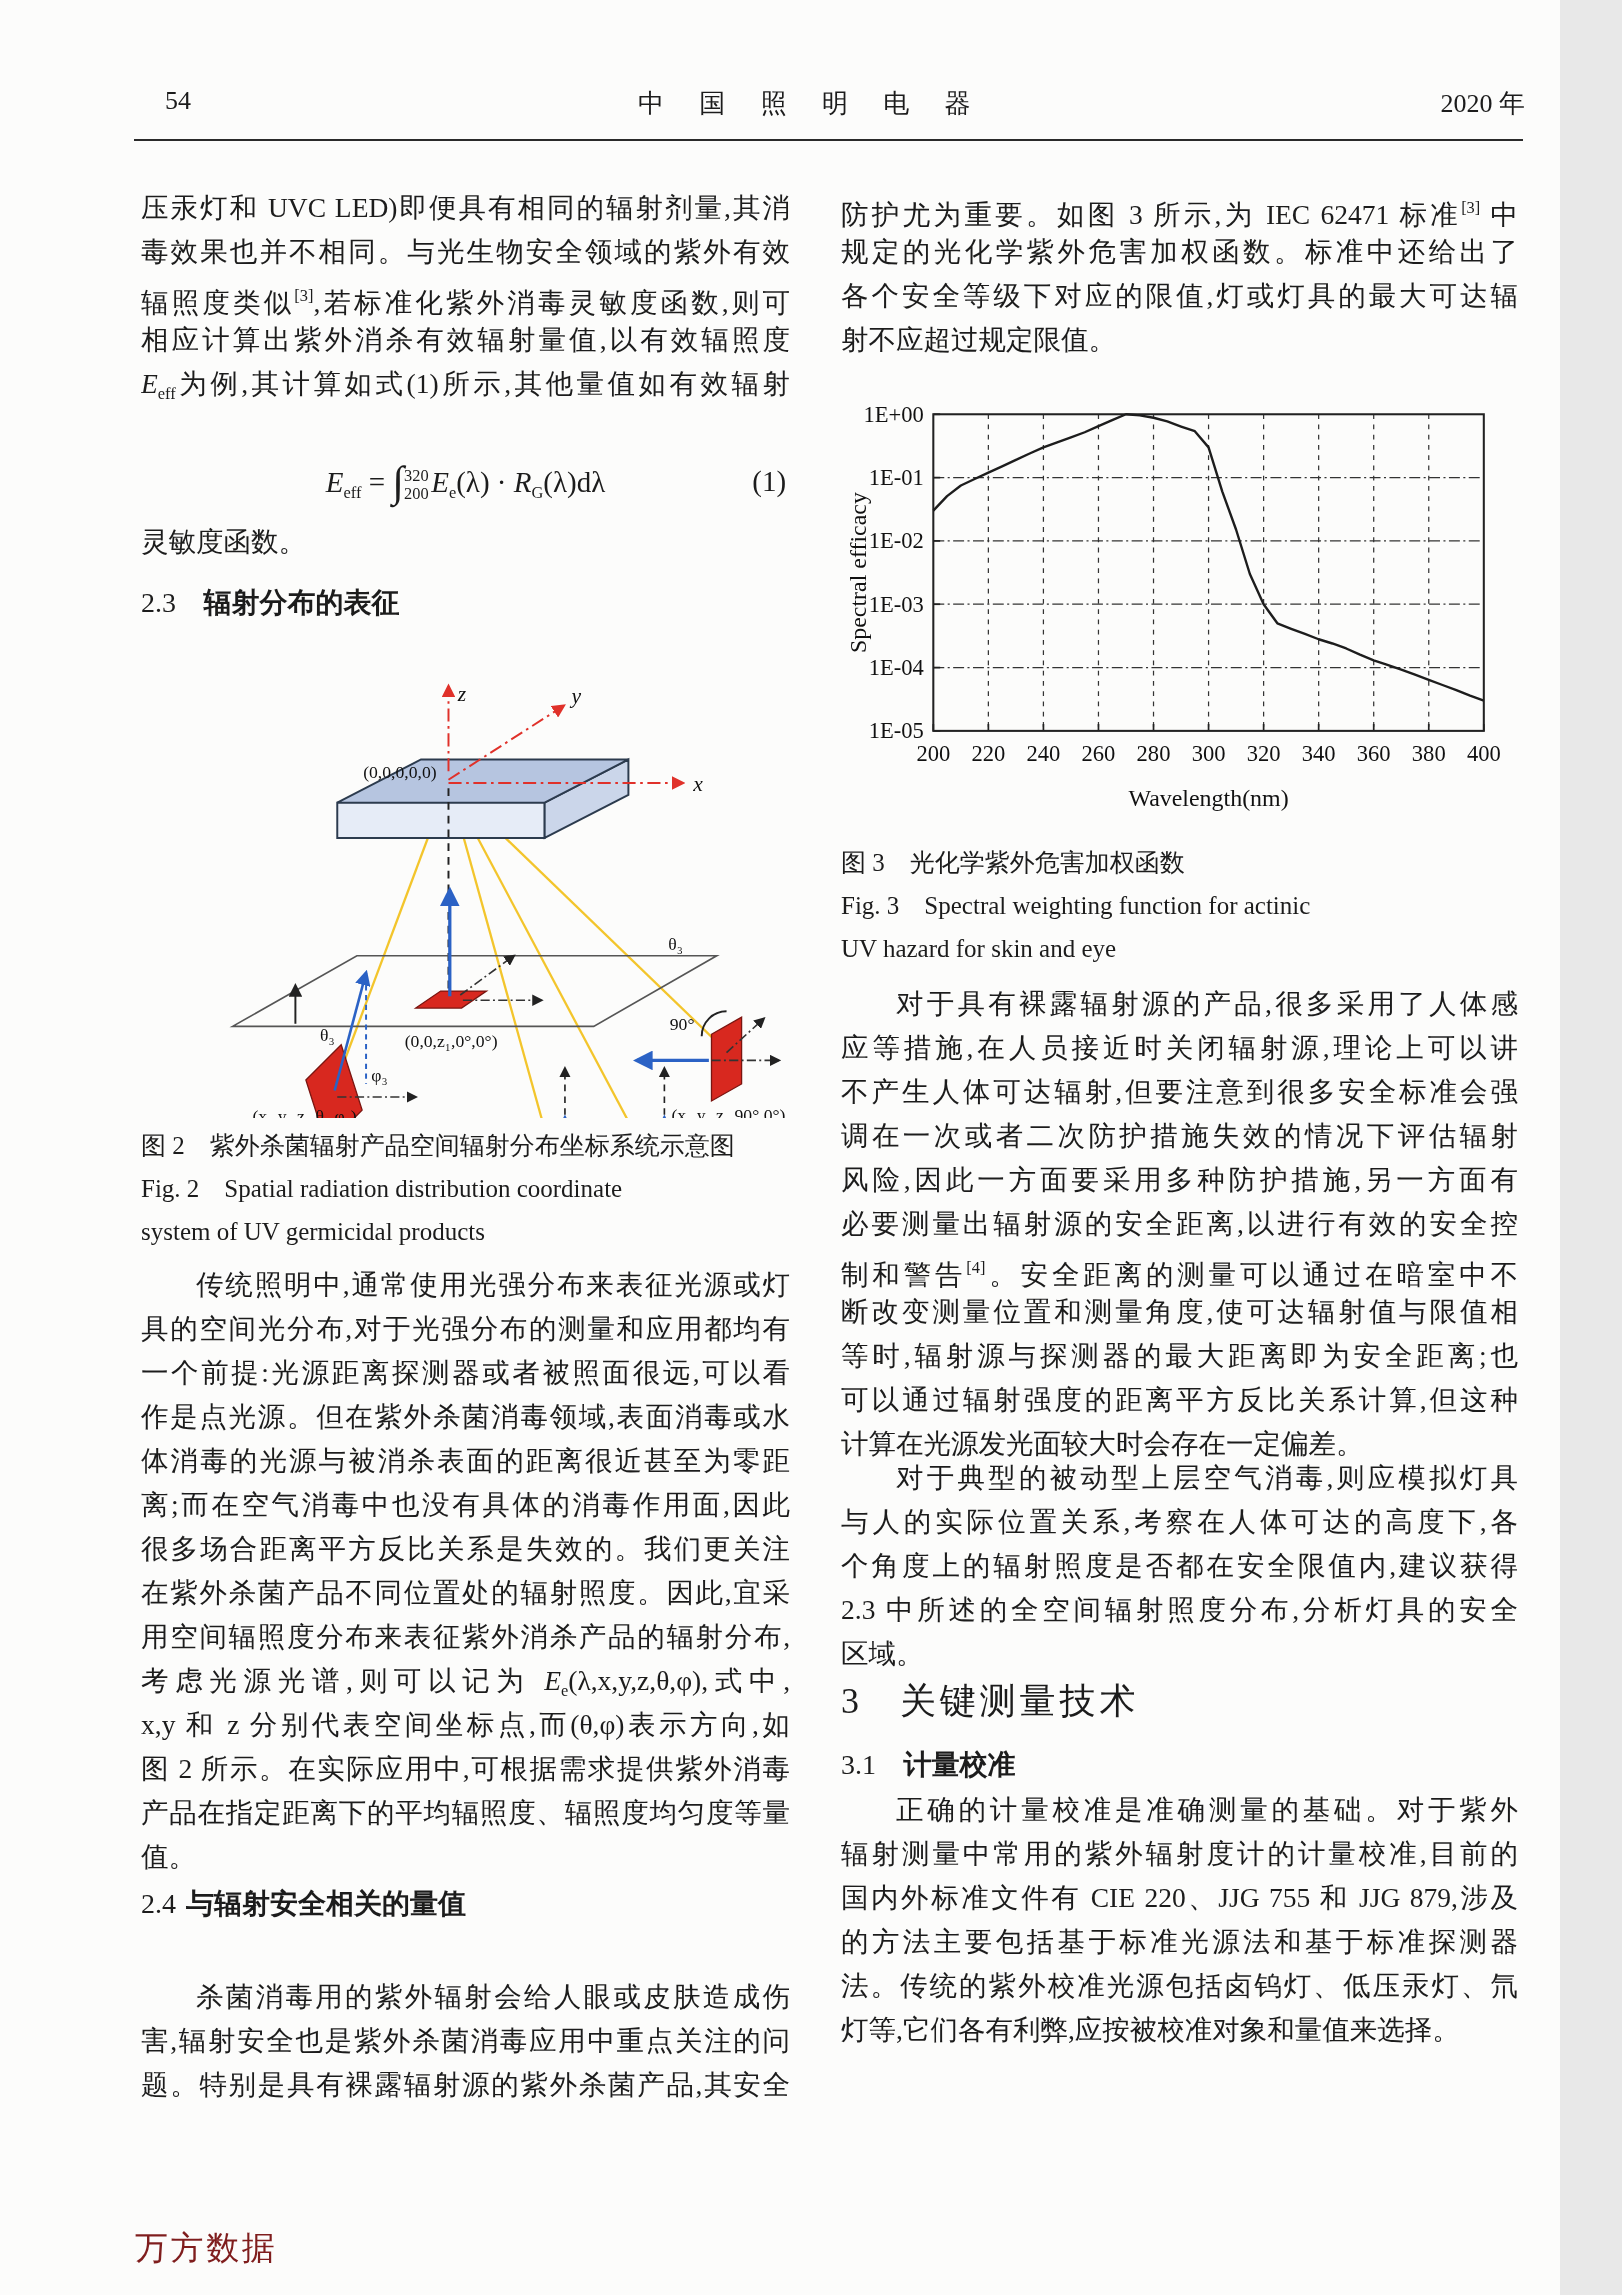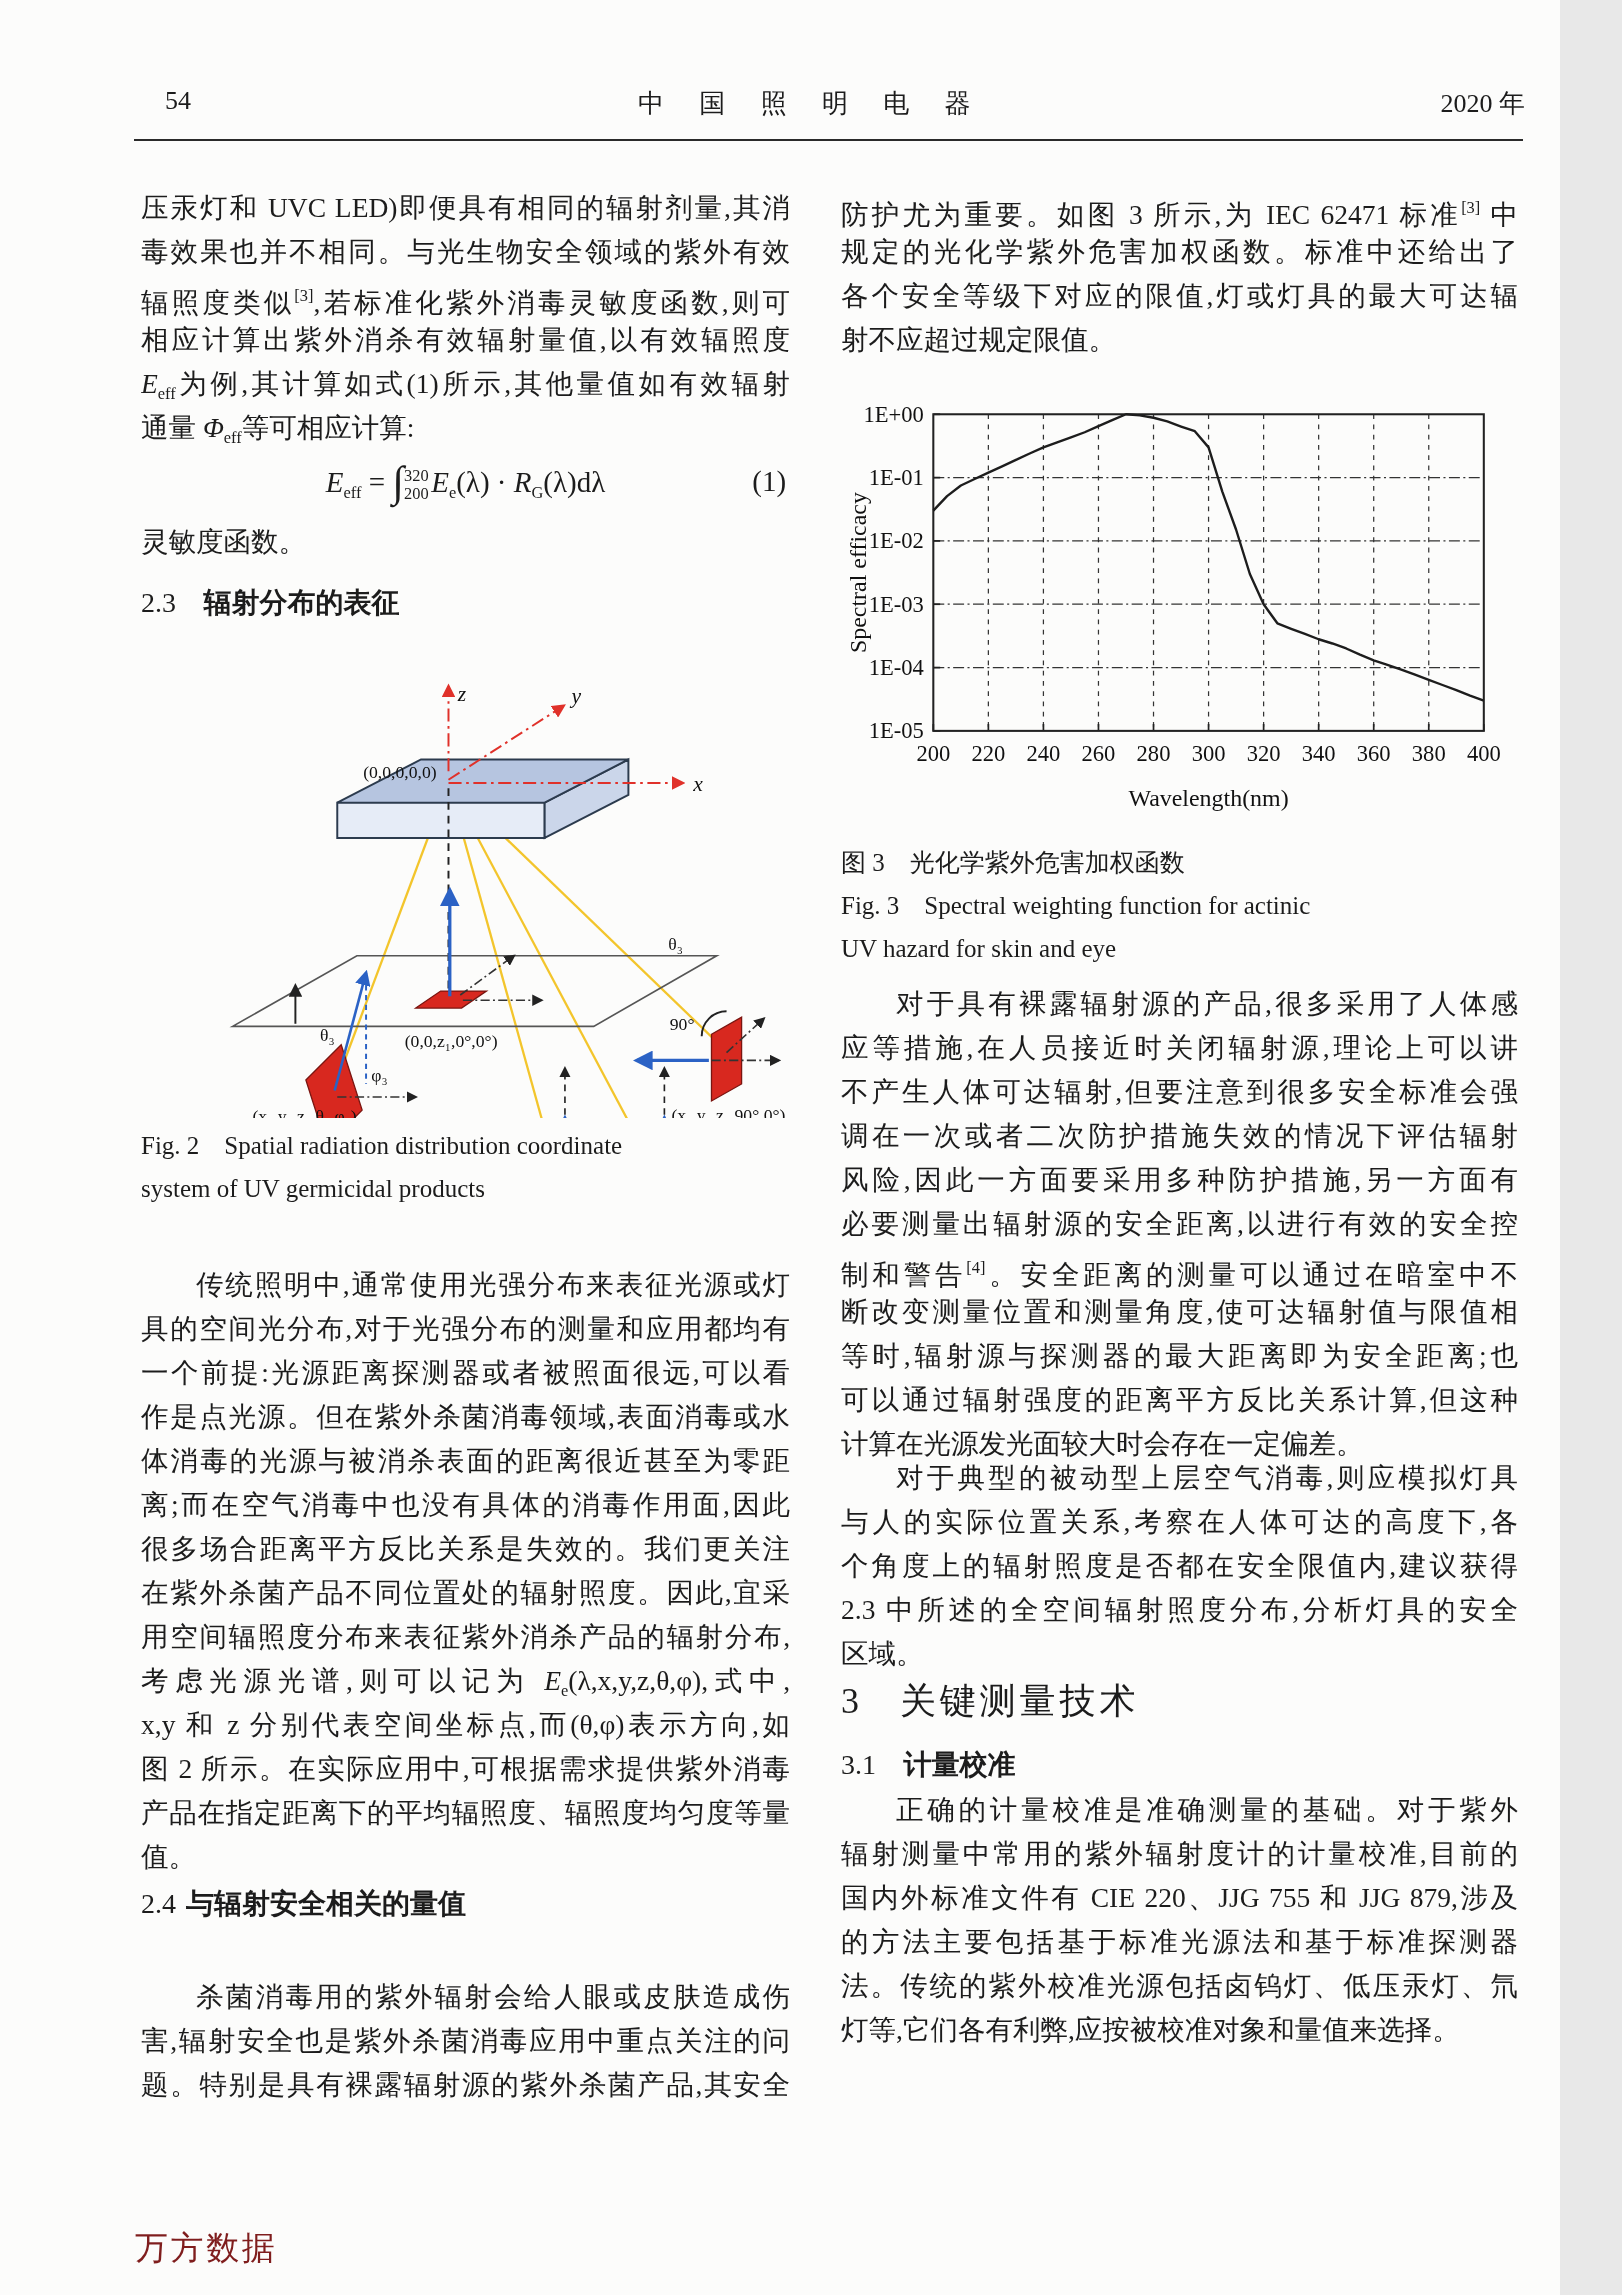--- a/index.html
+++ b/index.html
@@ -56,21 +56,20 @@
   <div class="abs" id="hdr-title">中 国 照 明 电 器</div>
   <div class="abs" id="hdr-year">2020 年</div>
   <div class="abs" id="hdr-rule"></div>
 
   <div class="abs col" style="left:141px;top:186px;">
     <div class="line">压汞灯和 UVC LED)即便具有相同的辐射剂量,其消</div>
     <div class="line">毒效果也并不相同。与光生物安全领域的紫外有效</div>
     <div class="line"><span>辐照度类似</span><span class="sup">[3]</span><span>,若标准化紫外消毒灵敏度函数,则可</span></div>
     <div class="line">相应计算出紫外消杀有效辐射量值,以有效辐照度</div>
     <div class="line"><span class="var">E</span><span class="sub">eff</span><span>为例,其计算如式(1)所示,其他量值如有效辐射</span></div>
-    <div class="line end"><span>通量 </span><span class="var">Φ</span><span class="sub">eff</span><span>等可相应计算:</span></div>
   </div>
 
   <div class="abs col formula-row" style="left:141px;top:450px;">
     <span><span class="var">E</span><span class="sub">eff</span><span> = </span><span class="int">∫</span><span class="limits"><span>320</span><span>200</span></span><span class="var">E</span><span class="sub">e</span><span>(λ) · </span><span class="var">R</span><span class="sub">G</span><span>(λ)dλ</span></span>
     <span class="eqnum">(1)</span>
   </div>
 
   <div class="abs col" style="left:141px;top:520px;">
     <div class="line end">灵敏度函数。</div>
   </div>
@@ -163,20 +162,21 @@
     <line x1="800" y1="798" x2="800" y2="700" stroke="#2b62c5" stroke-width="4.5" marker-end="url(#mBlue)"></line>
     <line x1="800" y1="695" x2="800" y2="624" stroke="#222" stroke-width="2.5" stroke-dasharray="10 8" marker-end="url(#mBlk)"></line>
     <g stroke="#333" stroke-width="2.5" stroke-dasharray="14 5 3 5">
       <line x1="820" y1="800" x2="942" y2="800" marker-end="url(#mBlk)"></line>
       <line x1="812" y1="792" x2="876" y2="742" marker-end="url(#mBlk)"></line>
     </g>
     <text class="dlab" x="840" y="874" text-anchor="middle">(x₂,0,z₂,0°,0°)</text>
   </svg>
 
   <div class="abs col" style="left:141px;top:1124px;">
+    <div class="cap">图 2　紫外杀菌辐射产品空间辐射分布坐标系统示意图</div>
     <div class="cap">Fig. 2　Spatial radiation distribution coordinate</div>
     <div class="cap">system of UV germicidal products</div>
   </div>
 
   <div class="abs col" style="left:141px;top:1263px;">
     <div class="line ind">传统照明中,通常使用光强分布来表征光源或灯</div>
     <div class="line">具的空间光分布,对于光强分布的测量和应用都均有</div>
     <div class="line">一个前提:光源距离探测器或者被照面很远,可以看</div>
     <div class="line">作是点光源。但在紫外杀菌消毒领域,表面消毒或水</div>
     <div class="line">体消毒的光源与被消杀表面的距离很近甚至为零距</div>

